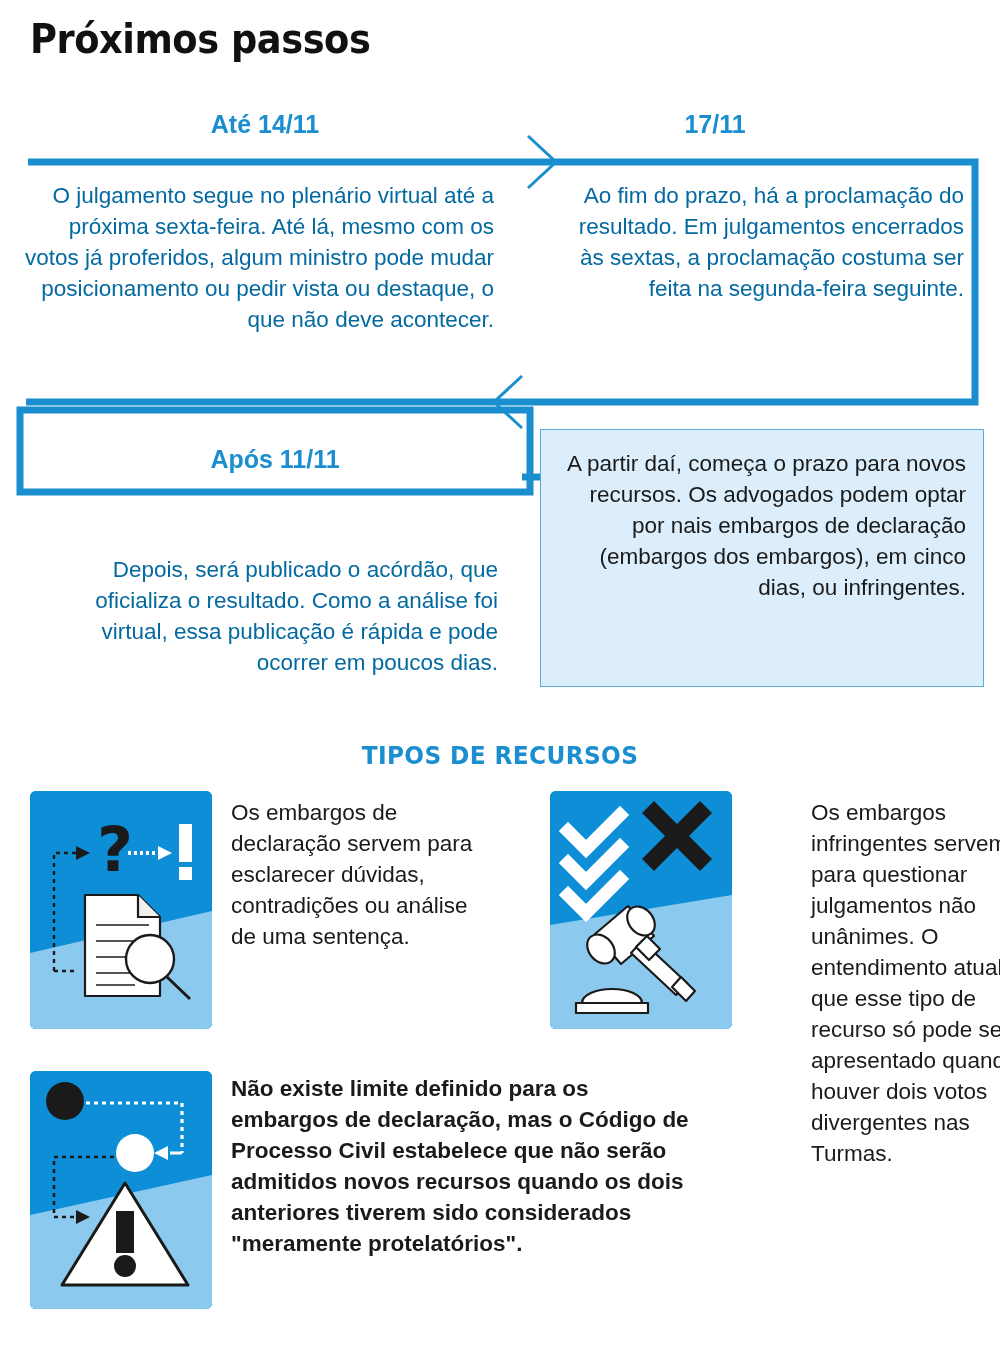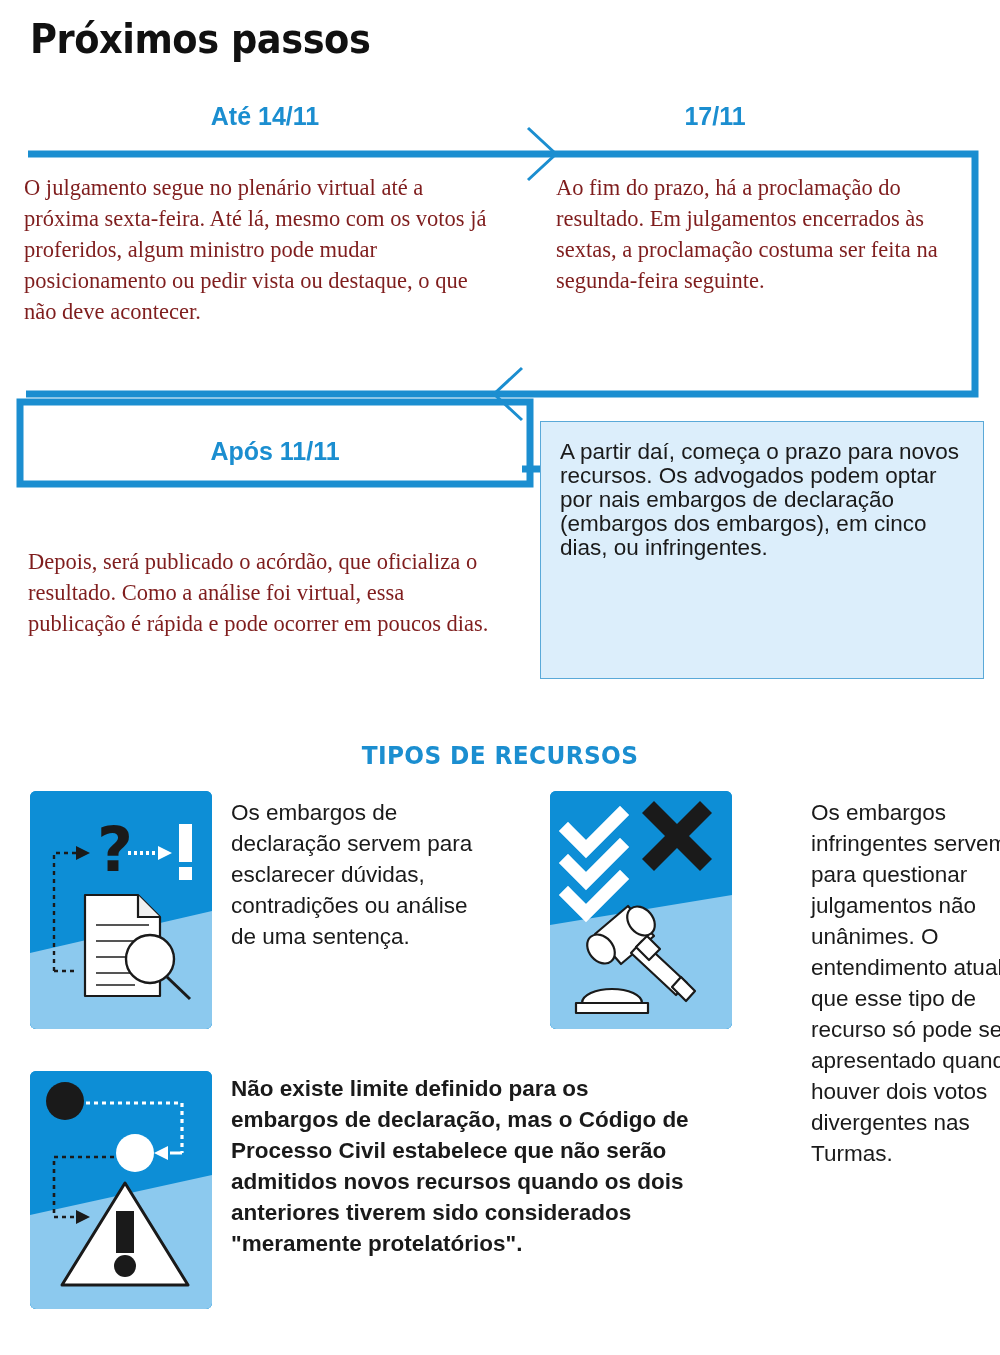--- a/index.html
+++ b/index.html
@@ -27,44 +27,44 @@
     color: #111111;
     font-family: "DejaVu Sans", sans-serif;
     transform: scaleX(0.92);
     transform-origin: left center;
   }
 
   
   #timeline {
     position: absolute;
     left: 0;
-    top: 84px;
+    top: 92px;
     width: 1000px;
     height: 620px;
   }
 
   .date-label {
     position: absolute;
     font-size: 25px;
     font-weight: bold;
     color: #1b8ed0;
     text-align: center;
     font-family: "Liberation Sans", sans-serif;
   }
   #date-ate-1411 { left: 130px; top: 18px; width: 270px; }
   #date-1711     { left: 600px; top: 18px; width: 230px; }
   #date-apos-1711{ left: 110px; top: 353px; width: 330px; }
 
   .body-text {
     position: absolute;
     font-size: 22.5px;
     line-height: 31px;
-    text-align: left;
-    color: #7f1d1d;
-    font-family: Liberation Serif, serif;
+    text-align: right;
+    color: #0369a1;
+    font-family: Liberation Sans, sans-serif;
   }
 
   #text-step1 { left: 24px;  top: 88px;  width: 470px; }
   #text-step2 { left: 556px; top: 88px;  width: 408px; }
   #text-step3 { left: 28px;  top: 422px; width: 470px; margin-top: 40px; }
 
   
   #connectors {
     position: absolute;
     left: 0;
@@ -84,22 +84,22 @@
     background: #dceefb;
     border: 1.5px solid #5aa9d8;
     box-sizing: border-box;
   }
   #text-note {
     position: absolute;
     left: 560px;
     top: 356px;
     width: 406px;
     font-size: 22.5px;
-    line-height: 24px;
-    text-align: left;
+    line-height: 31px;
+    text-align: right;
     color: #1a1a1a;
   }
 
   
   #section-title {
     position: absolute;
     left: 0;
     top: 741px;
     width: 1000px;
     text-align: center;

